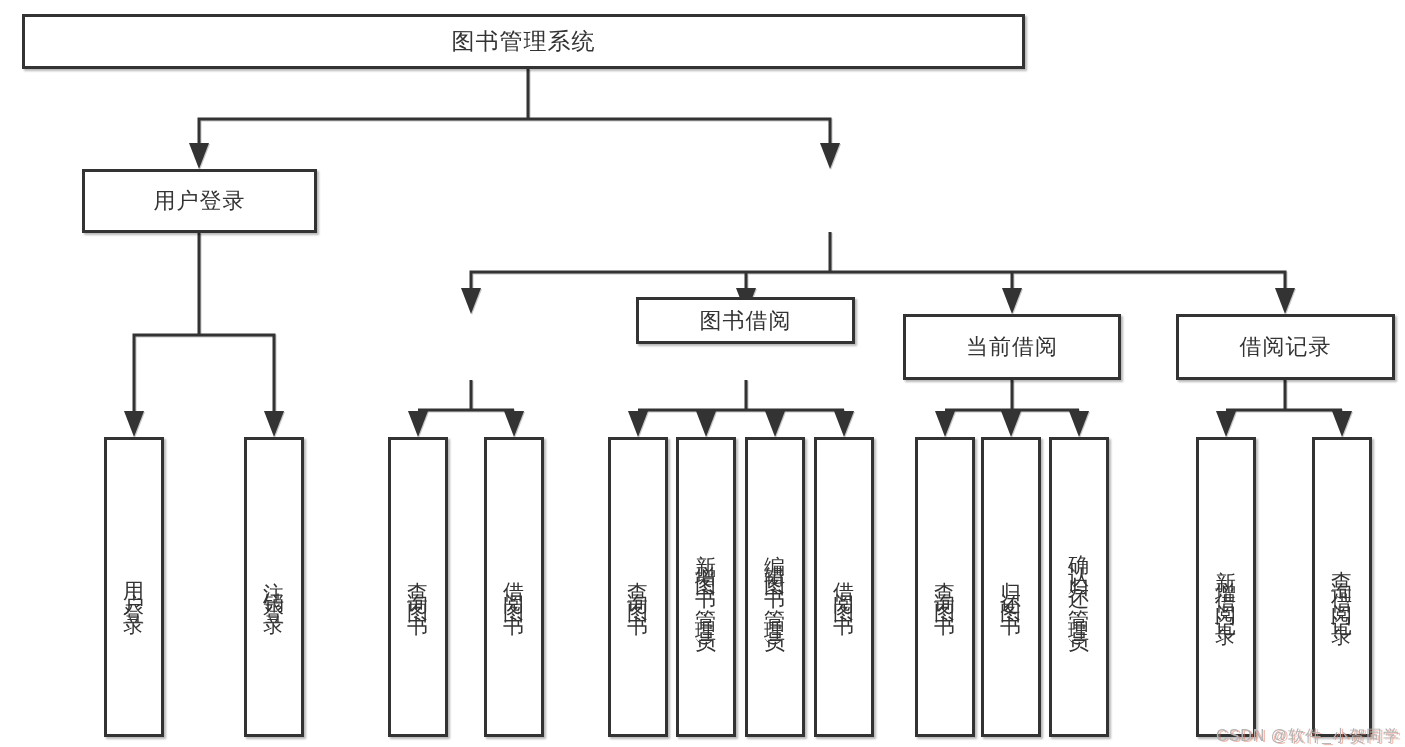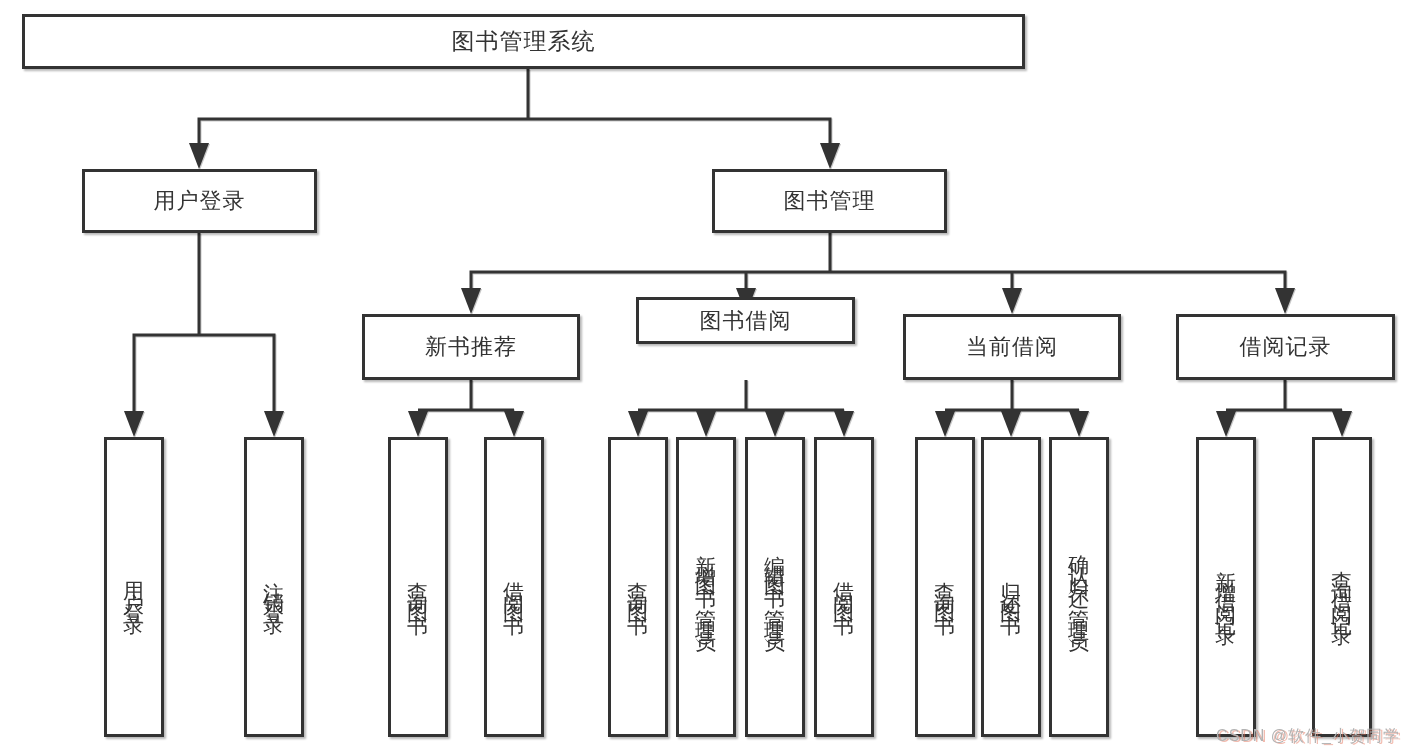--- a/index.html
+++ b/index.html
@@ -82,27 +82,21 @@
     </g>
   </svg>
 
   <div class="node hbox root-box" style="left:22px;top:14px;width:1003px;height:55px">
     <span>图书管理系统</span>
   </div>
 
   <div class="node hbox" style="left:82px;top:169px;width:235px;height:64px">
     <span>用户登录</span>
   </div>
-  <div class="node hbox" style="left:712px;top:169px;width:235px;height:64px">
-    <span>图书管理</span>
-  </div>
 
-  <div class="node hbox" style="left:362px;top:314px;width:218px;height:66px">
-    <span>新书推荐</span>
-  </div>
   <div class="node hbox" style="left:636px;top:297px;width:219px;height:47px">
     <span>图书借阅</span>
   </div>
   <div class="node hbox" style="left:1176px;top:314px;width:219px;height:66px">
     <span>借阅记录</span>
   </div>
   <div class="node hbox" style="left:903px;top:314px;width:218px;height:66px">
     <span>当前借阅</span>
   </div>
 

